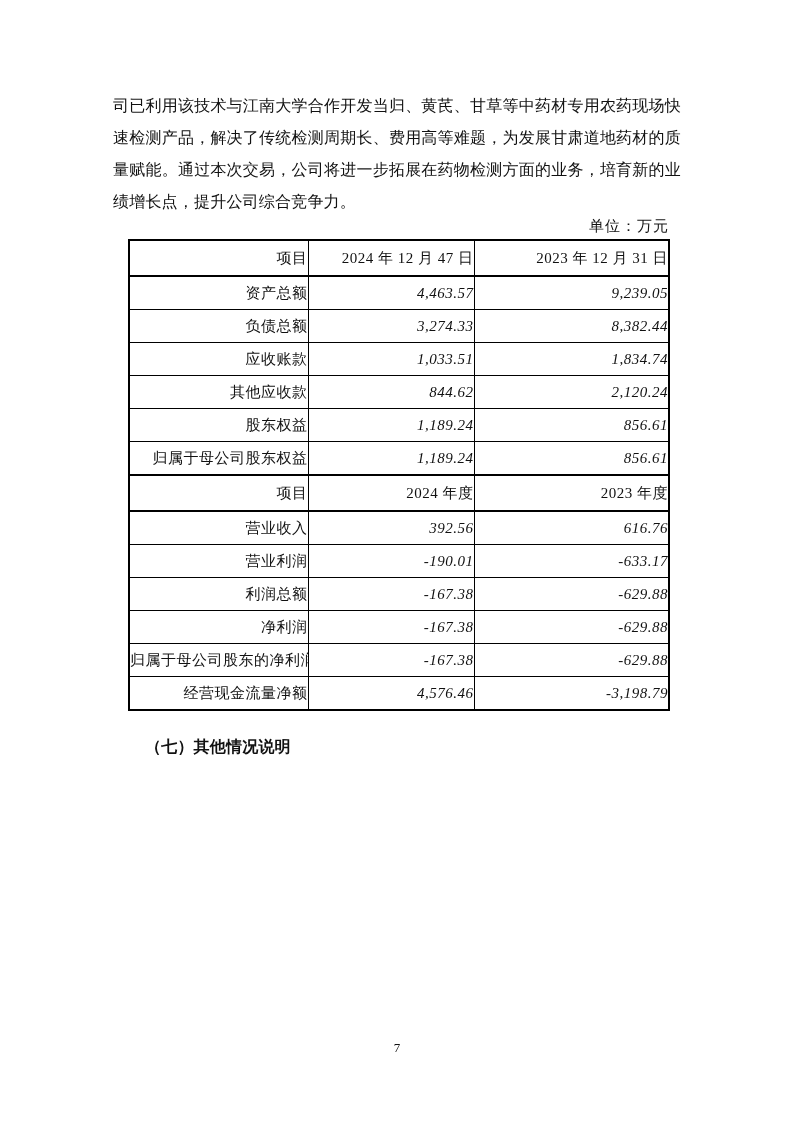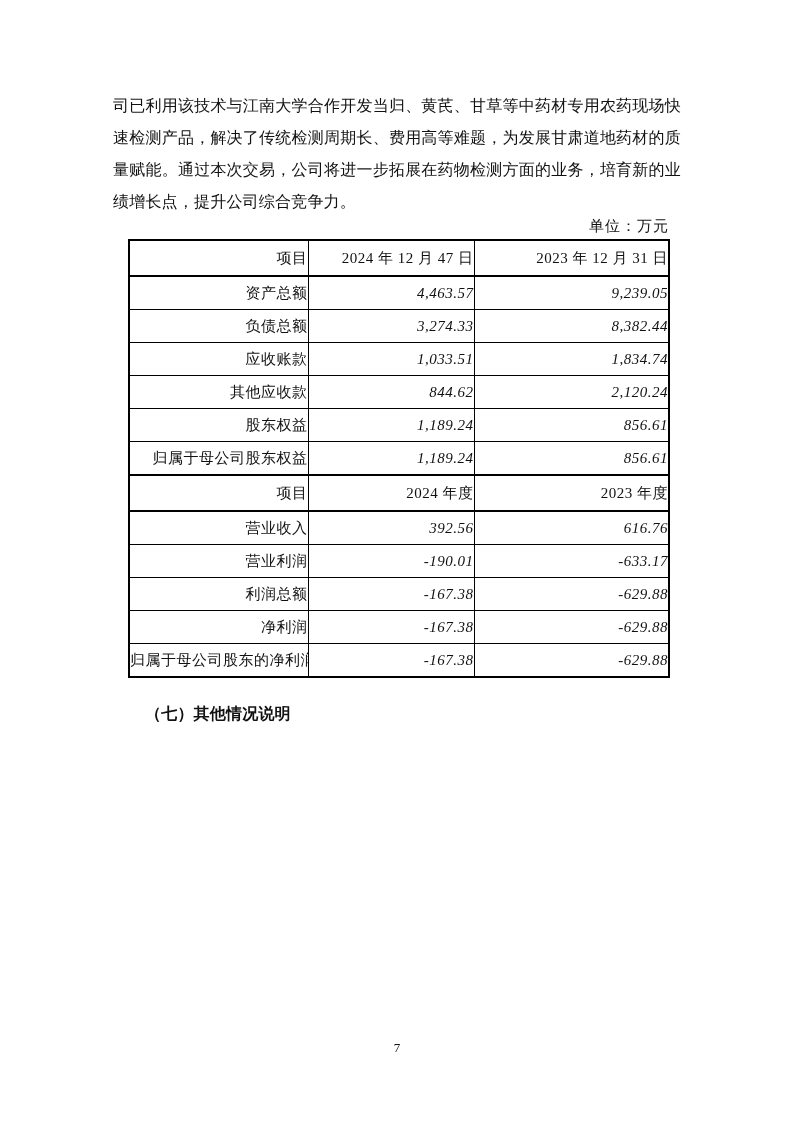--- a/index.html
+++ b/index.html
@@ -127,20 +127,25 @@
           <tr>
             <td class="c-item">净利润</td>
             <td class="c-num">-167.38</td>
             <td class="c-num">-629.88</td>
           </tr>
           <tr>
             <td class="c-item">归属于母公司股东的净利润</td>
             <td class="c-num">-167.38</td>
             <td class="c-num">-629.88</td>
           </tr>
+          <tr>
+            <td class="c-item">经营现金流量净额</td>
+            <td class="c-num">4,576.46</td>
+            <td class="c-num">-3,198.79</td>
+          </tr>
         </tbody>
     </table>
 
     <p class="heading h-after-table">（七）其他情况说明</p>
 
   </div>
 
   <div class="pagenum">7</div>
 </div>
 

